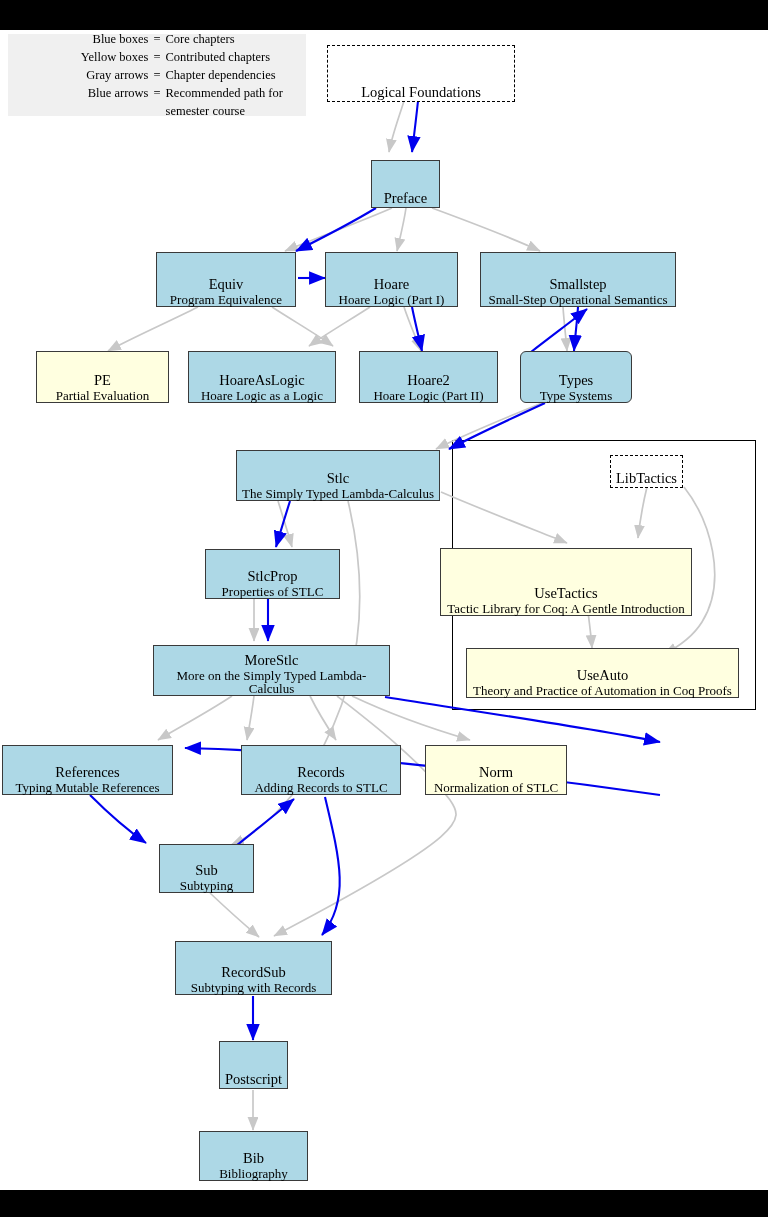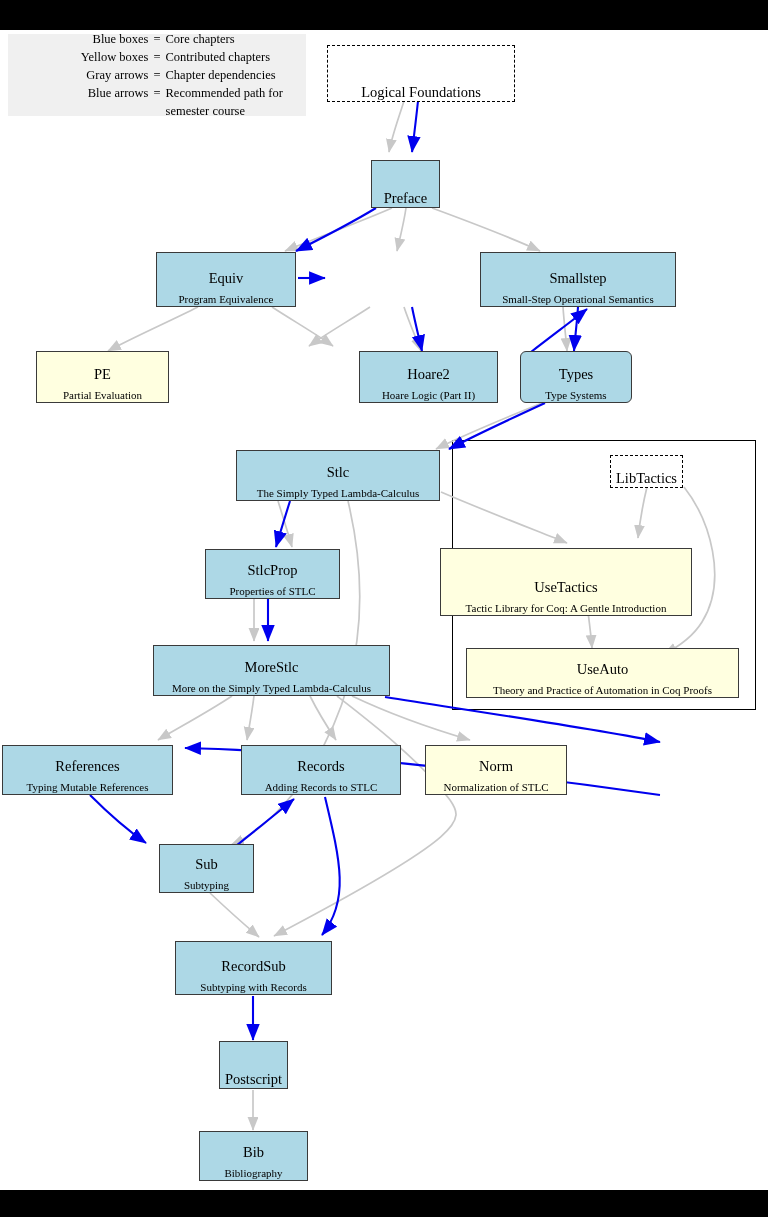--- a/index.html
+++ b/index.html
@@ -12,21 +12,21 @@
   #legend .lkey{width:50%;text-align:right;padding-right:5px;}
   #legend .lval{width:50%;text-align:left;padding-left:5px;}
   
   .node{position:absolute;box-sizing:border-box;display:flex;flex-direction:column;
         justify-content:flex-end;align-items:center;text-align:center;color:#000;
         border:1.4px solid #3a3a3a;z-index:5;}
   .node.blue{background:#add8e6;}
   .node.yellow{background:#ffffe0;}
   .node.dashed{background:#ffffff;border:1.8px dashed #000;}
   .ntitle{font-size:14.5px;line-height:17px;}
-  .nsub{font-size:11px;line-height:13px;margin-top:6px;}
+  .nsub{font-size:13px;line-height:13px;margin-top:0;}
   .node.single .ntitle{font-size:14.5px;}
   #cluster{position:absolute;left:452px;top:440px;width:302px;height:268px;
            border:1.6px solid #000;background:transparent;z-index:2;}
   #edges{position:absolute;left:0;top:0;width:768px;height:1217px;z-index:3;}
   .topbar{position:absolute;left:0;top:0;width:768px;height:30px;background:#000;z-index:20;}
   .botbar{position:absolute;left:0;top:1190px;width:768px;height:27px;background:#000;z-index:20;}
 </style>
 </head>
 <body>
 
@@ -119,31 +119,39 @@
 
   <div class="node blue single" style="left:371px;top:160px;width:69px;height:48px;">
     <div class="ntitle">Preface</div>
   </div>
 
   <div class="node blue" style="left:156px;top:252px;width:140px;height:55px;">
     <div class="ntitle">Equiv</div>
     <div class="nsub">Program Equivalence</div>
   </div>
 
+  <div class="node blue" style="left:325px;top:252px;width:133px;height:55px;">
+    <div class="ntitle">Hoare</div>
+    <div class="nsub">Hoare Logic (Part I)</div>
+  </div>
 
   <div class="node blue" style="left:480px;top:252px;width:196px;height:55px;">
     <div class="ntitle">Smallstep</div>
     <div class="nsub">Small-Step Operational Semantics</div>
   </div>
 
   <div class="node yellow" style="left:36px;top:351px;width:133px;height:52px;">
     <div class="ntitle">PE</div>
     <div class="nsub">Partial Evaluation</div>
   </div>
 
+  <div class="node blue" style="left:188px;top:351px;width:148px;height:52px;">
+    <div class="ntitle">HoareAsLogic</div>
+    <div class="nsub">Hoare Logic as a Logic</div>
+  </div>
 
   <div class="node blue" style="left:359px;top:351px;width:139px;height:52px;">
     <div class="ntitle">Hoare2</div>
     <div class="nsub">Hoare Logic (Part II)</div>
   </div>
 
   <div class="node blue" style="left:520px;top:351px;width:112px;height:52px;border-radius:6px;">
     <div class="ntitle">Types</div>
     <div class="nsub">Type Systems</div>
   </div>

